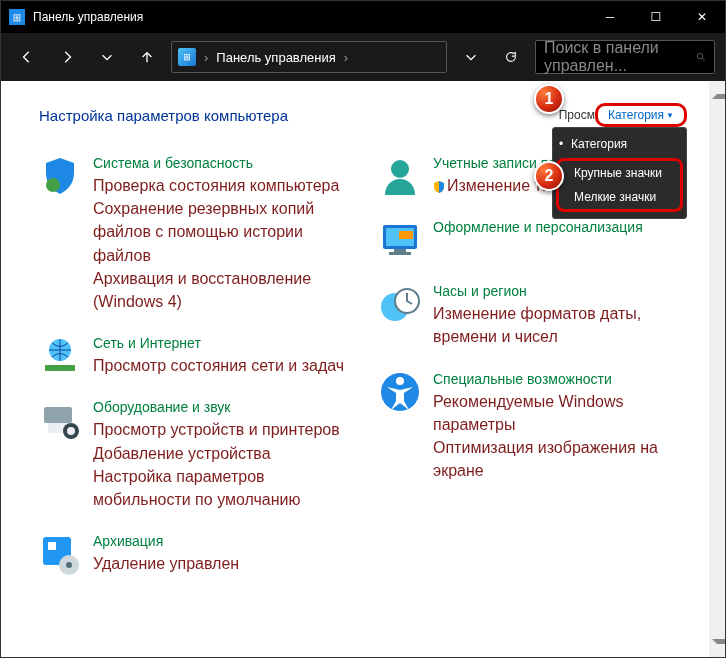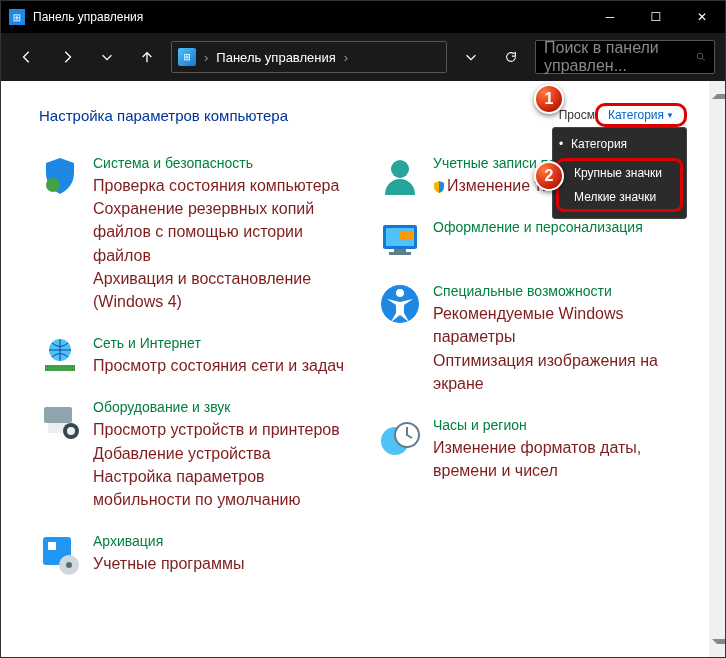--- a/index.html
+++ b/index.html
@@ -167,21 +167,21 @@
         </div>
         <div class="cat">
           <svg class="cat-icon" viewBox="0 0 42 42">
               <rect x="4" y="4" width="28" height="28" rx="3" fill="#2196f3"></rect>
               <rect x="9" y="9" width="8" height="8" fill="#fff"></rect>
               <circle cx="30" cy="32" r="10" fill="#cfd8dc"></circle>
               <circle cx="30" cy="32" r="3" fill="#546e7a"></circle>
             </svg>
           <div class="cat-body">
             <div class="cat-title">Архивация</div>
-            <span class="cat-link">Учетные программы</span>
+            <span class="cat-link">Удаление управлен</span>
           </div>
         </div>
       </div>
 
       <div class="col">
         <div class="cat">
           <svg class="cat-icon" viewBox="0 0 42 42">
               <circle cx="21" cy="14" r="9" fill="#26a69a"></circle>
               <path d="M6 40c0-10 7-16 15-16s15 6 15 16z" fill="#26a69a"></path>
             </svg>
@@ -200,39 +200,39 @@
               <rect x="15" y="30" width="12" height="3" fill="#607d8b"></rect>
               <rect x="10" y="33" width="22" height="3" fill="#607d8b"></rect>
               <rect x="20" y="12" width="14" height="8" fill="#ff9800"></rect>
             </svg>
           <div class="cat-body">
             <div class="cat-title">Оформление и персонализация</div>
           </div>
         </div>
         <div class="cat">
           <svg class="cat-icon" viewBox="0 0 42 42">
+              <circle cx="16" cy="24" r="14" fill="#4fc3f7"></circle>
+              <circle cx="28" cy="18" r="12" fill="#fff" stroke="#607d8b" stroke-width="2"></circle>
+              <path d="M28 10v8l5 3" stroke="#607d8b" stroke-width="2" fill="none"></path>
+            </svg>
+          <div class="cat-body">
+            <div class="cat-title">Часы и регион</div>
+            <span class="cat-link">Изменение форматов даты, времени и чисел</span>
+          </div>
+        </div>
+        <div class="cat">
+          <svg class="cat-icon" viewBox="0 0 42 42">
               <circle cx="21" cy="21" r="19" fill="#1e88e5"></circle>
               <circle cx="21" cy="10" r="4" fill="#fff"></circle>
               <path d="M8 16l13 3 13-3-9 6v8l5 9-9-7-9 7 5-9v-8z" fill="#fff"></path>
             </svg>
           <div class="cat-body">
             <div class="cat-title">Специальные возможности</div>
             <span class="cat-link">Рекомендуемые Windows параметры</span>
             <span class="cat-link">Оптимизация изображения на экране</span>
           </div>
         </div>
-        <div class="cat">
-          <svg class="cat-icon" viewBox="0 0 42 42">
-              <circle cx="16" cy="24" r="14" fill="#4fc3f7"></circle>
-              <circle cx="28" cy="18" r="12" fill="#fff" stroke="#607d8b" stroke-width="2"></circle>
-              <path d="M28 10v8l5 3" stroke="#607d8b" stroke-width="2" fill="none"></path>
-            </svg>
-          <div class="cat-body">
-            <div class="cat-title">Часы и регион</div>
-            <span class="cat-link">Изменение форматов даты, времени и чисел</span>
-          </div>
-        </div>
       </div>
     </div>
   </div>
 
   <div class="scrollbar"></div>
 </div>
 
 </body></html>

